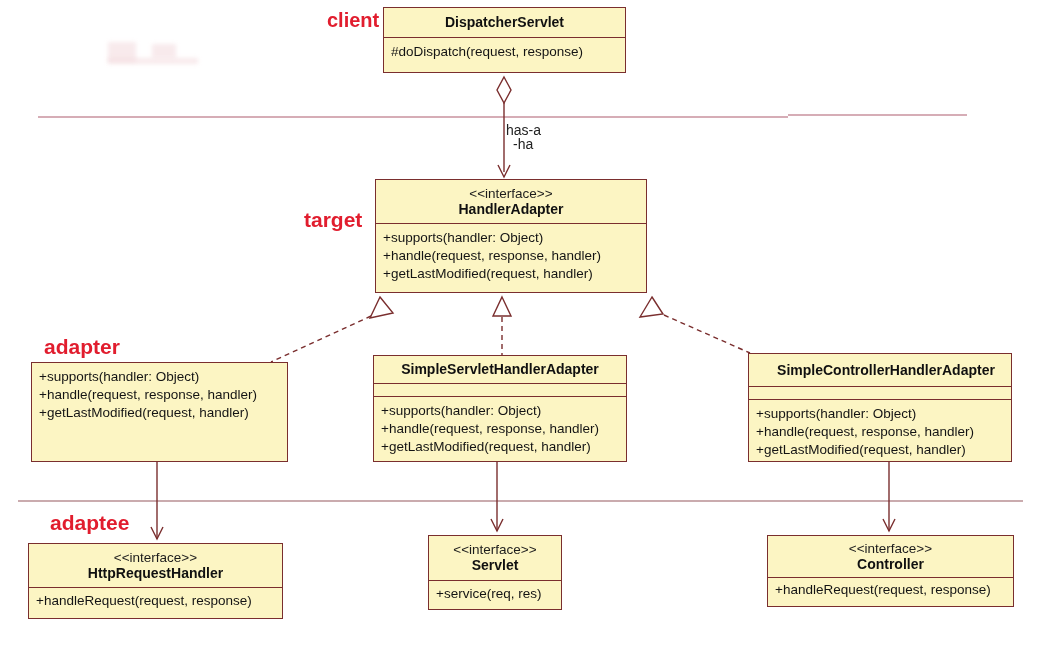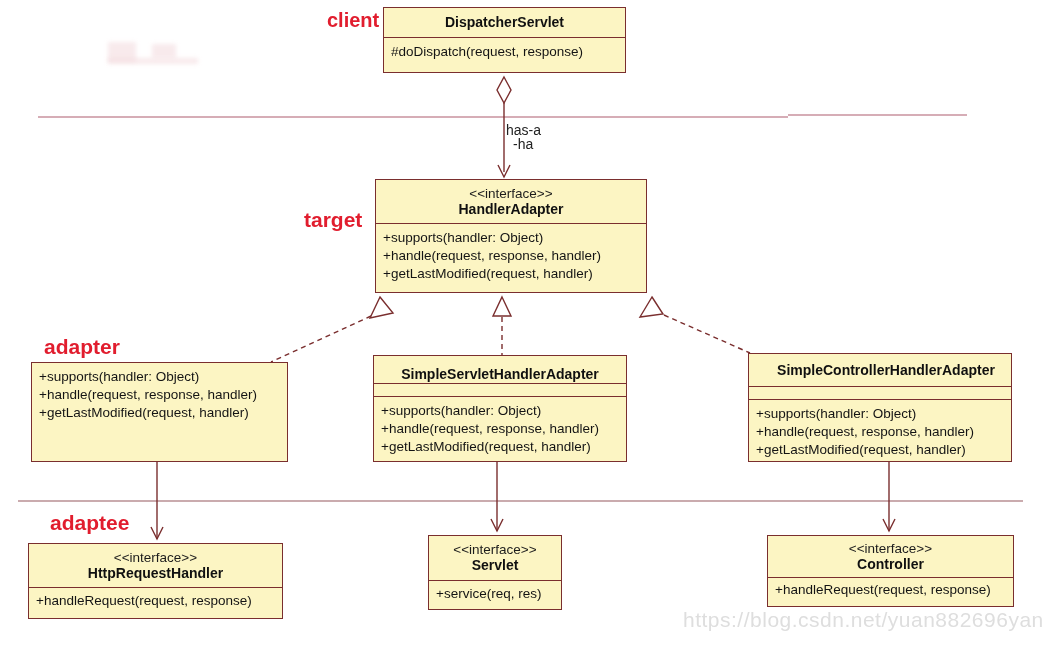--- a/index.html
+++ b/index.html
@@ -122,21 +122,21 @@
 
   <div class="uml-box" style="left:31px;top:362px;width:257px;height:100px;">
     <div class="uml-methods">
       <div class="uml-method">+supports(handler: Object)</div>
       <div class="uml-method">+handle(request, response, handler)</div>
       <div class="uml-method">+getLastModified(request, handler)</div>
     </div>
   </div>
 
   <div class="uml-box" style="left:373px;top:355px;width:254px;height:107px;">
-    <div class="uml-title" style="height:28px;justify-content:flex-end;">
+    <div class="uml-title" style="height:28px;">
       <div class="uml-name">SimpleServletHandlerAdapter</div>
     </div>
     <div class="uml-empty"></div>
     <div class="uml-methods">
       <div class="uml-method">+supports(handler: Object)</div>
       <div class="uml-method">+handle(request, response, handler)</div>
       <div class="uml-method">+getLastModified(request, handler)</div>
     </div>
   </div>
 
@@ -175,16 +175,15 @@
   <div class="uml-box" style="left:767px;top:535px;width:247px;height:72px;">
     <div class="uml-title" style="height:42px;">
       <div class="uml-stereotype">&lt;&lt;interface&gt;&gt;</div>
       <div class="uml-name">Controller</div>
     </div>
     <div class="uml-methods" style="padding-top:3px;">
       <div class="uml-method">+handleRequest(request, response)</div>
     </div>
   </div>
 
-  <div class="wm-url">https://blog.csdn.net/yuan882696yan</div>
   <div class="wm-credit">CSDN @淮水竹亭丶</div>
 
 </div>
 
 </body></html>

